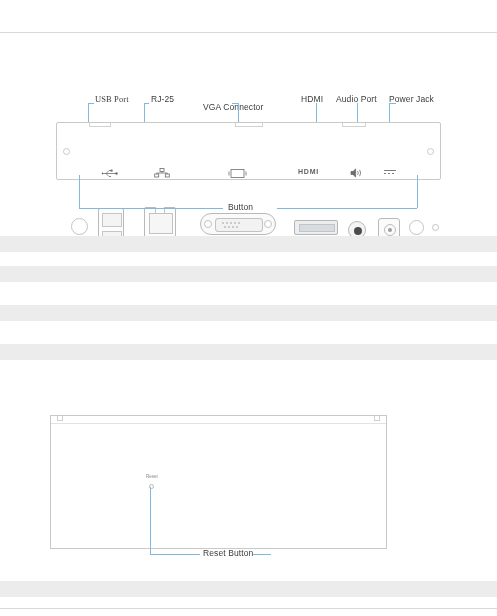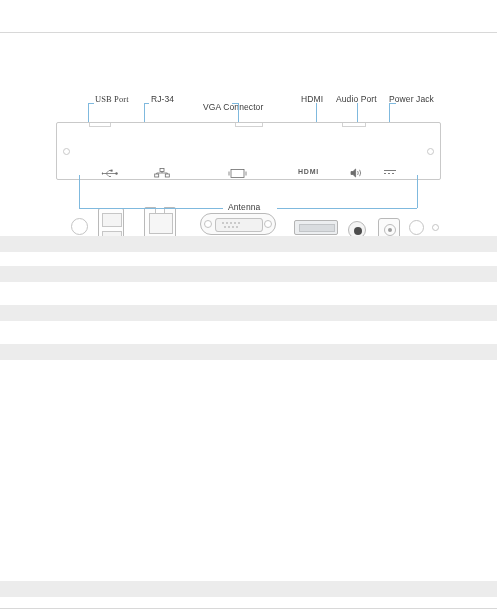--- a/index.html
+++ b/index.html
@@ -274,21 +274,21 @@
 </head>
 <body>
 
 <div class="page">
 
   <div class="rule" style="top:32px;"></div>
 
   <div class="fig1">
 
     <div class="callout" style="left:95px; top:14px;font-family:Liberation Serif, serif;">USB Port</div>
-    <div class="callout" style="left:151px; top:14px;">RJ-34</div>
+    <div class="callout" style="left:151px; top:14px;">RJ-25</div>
     <div class="callout" style="left:203px; top:22px;">VGA Connector</div>
     <div class="callout" style="left:301px; top:14px;">HDMI</div>
     <div class="callout" style="left:336px; top:14px;">Audio Port</div>
     <div class="callout" style="left:389px; top:14px;">Power Jack</div>
 
     <div class="lead h" style="left:88px; top:23px; width:6px;"></div>
     <div class="lead v" style="left:88px; top:23px; height:22px;"></div>
     <div class="lead h" style="left:88px; top:45px; width:22px;"></div>
 
     <div class="lead h" style="left:144px; top:23px; width:5px;"></div>
@@ -413,25 +413,39 @@
             <line x1="5" y1="5.5" x2="7" y2="5.5"></line>
             <line x1="9" y1="5.5" x2="11" y2="5.5"></line>
       </g>
         </svg>
     </div>
 
     <div class="lead v" style="left:79px; top:95px; height:33px;"></div>
     <div class="lead h" style="left:79px; top:128px; width:144px;"></div>
     <div class="lead v" style="left:417px; top:95px; height:33px;"></div>
     <div class="lead h" style="left:277px; top:128px; width:140px;"></div>
-    <div class="callout" style="left:228px; top:122px;">Antenna</div>
+    <div class="callout" style="left:228px; top:122px;">Button</div>
   </div>
 
   <div class="band" style="top:236px; height:16px;"></div>
   <div class="band" style="top:266px; height:16px;"></div>
   <div class="band" style="top:305px; height:16px;"></div>
   <div class="band" style="top:344px; height:16px;"></div>
 
+  <div class="fig2">
+    <div class="panel2">
+      <div class="topnotch" style="left:6px;"></div>
+      <div class="topnotch" style="right:6px;"></div>
+      <div style="position:absolute; left:0; top:7px; width:100%; height:1px; background:#e2e2e2;"></div>
+      <div class="reset-label">Reset</div>
+      <div class="reset-hole"></div>
+    </div>
+
+    <div class="lead v" style="left:150px; top:82px; height:67px;"></div>
+    <div class="lead h" style="left:150px; top:149px; width:50px;"></div>
+    <div class="lead h" style="left:253px; top:149px; width:18px;"></div>
+    <div class="callout" style="left:203px; top:143px;">Reset Button</div>
+  </div>
 
   <div class="band" style="top:581px; height:16px;"></div>
   <div class="rule" style="top:608px;"></div>
 
 </div>
 
 </body></html>

